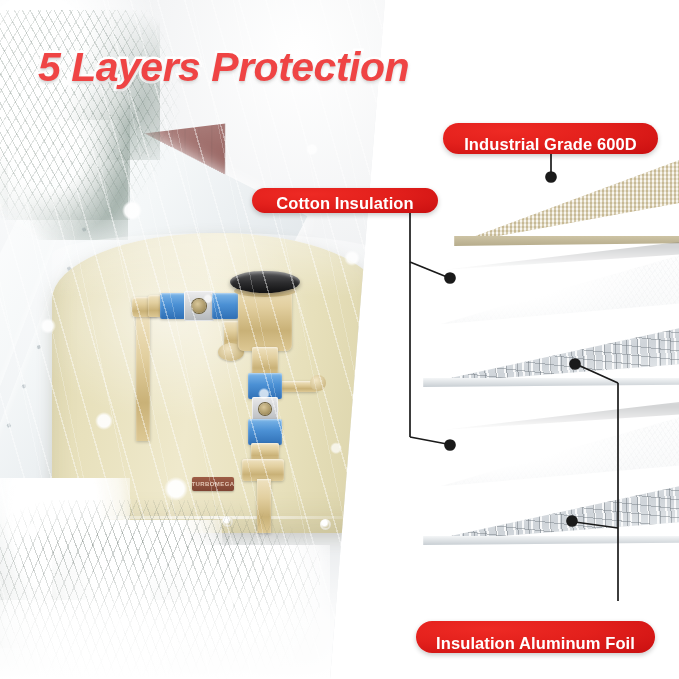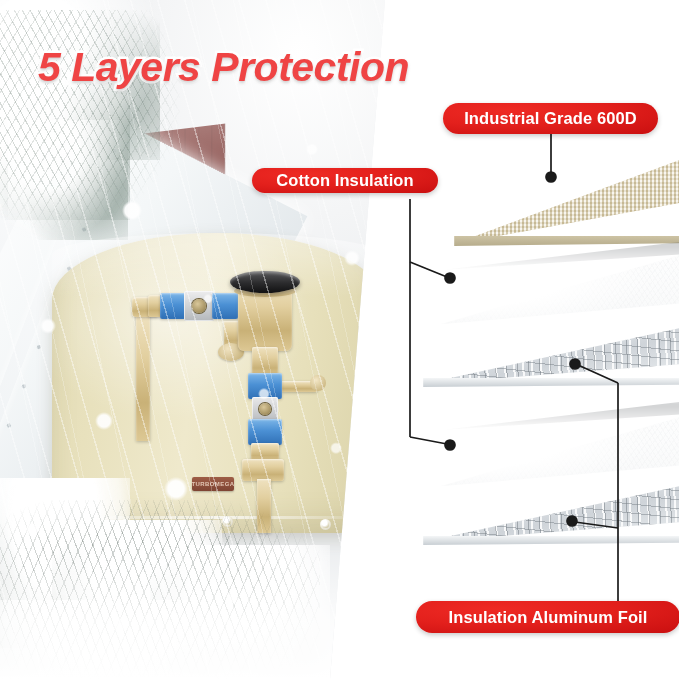--- a/index.html
+++ b/index.html
@@ -323,43 +323,44 @@
     position:absolute; left:-14px; width: 310px; height: 9px;
     background: linear-gradient(180deg,#f4f6f7,#c8ced3);
     clip-path: polygon(12% 0, 100% 0, 100% 72%, 12% 100%);
   }
   .foil-edge.e1 { top: 378px; }
   .foil-edge.e2 { top: 536px; }
 
   
   .pill {
     position:absolute;
-    display:flex; align-items:center; justify-content:center;
+    display:flex; align-items:flex-end; justify-content:center;
     border-radius: 999px;
     color: #ffffff;
     font-weight: 700;
     white-space: nowrap;
     letter-spacing: .1px;
     box-shadow: 0 2px 5px rgba(0,0,0,.22);
+    margin-top: 20px;
   }
   .pill-600d {
     left: 443px; top: 103px;
     width: 215px; height: 31px;
     font-size: 16.5px;
     background: radial-gradient(ellipse at 30% 25%, #ee2a24 0%, #e3201c 45%, #c90f10 100%);
   }
   .pill-cotton {
     left: 252px; top: 168px;
     width: 186px; height: 25px;
     font-size: 16.5px;
     background: radial-gradient(ellipse at 30% 25%, #ee2a24 0%, #e3201c 45%, #c90f10 100%);
   }
   .pill-foil {
     left: 416px; top: 601px;
-    width: 264px; height: 32px;
+    width: 239px; height: 32px;
     font-size: 16.5px;
     background: radial-gradient(ellipse at 30% 25%, #ee2a24 0%, #e3201c 45%, #c90f10 100%);
   }
 
   
   .leaders { position:absolute; left:0; top:0; width:679px; height:679px; pointer-events:none; }
 
   
   .title {
     position: absolute;

